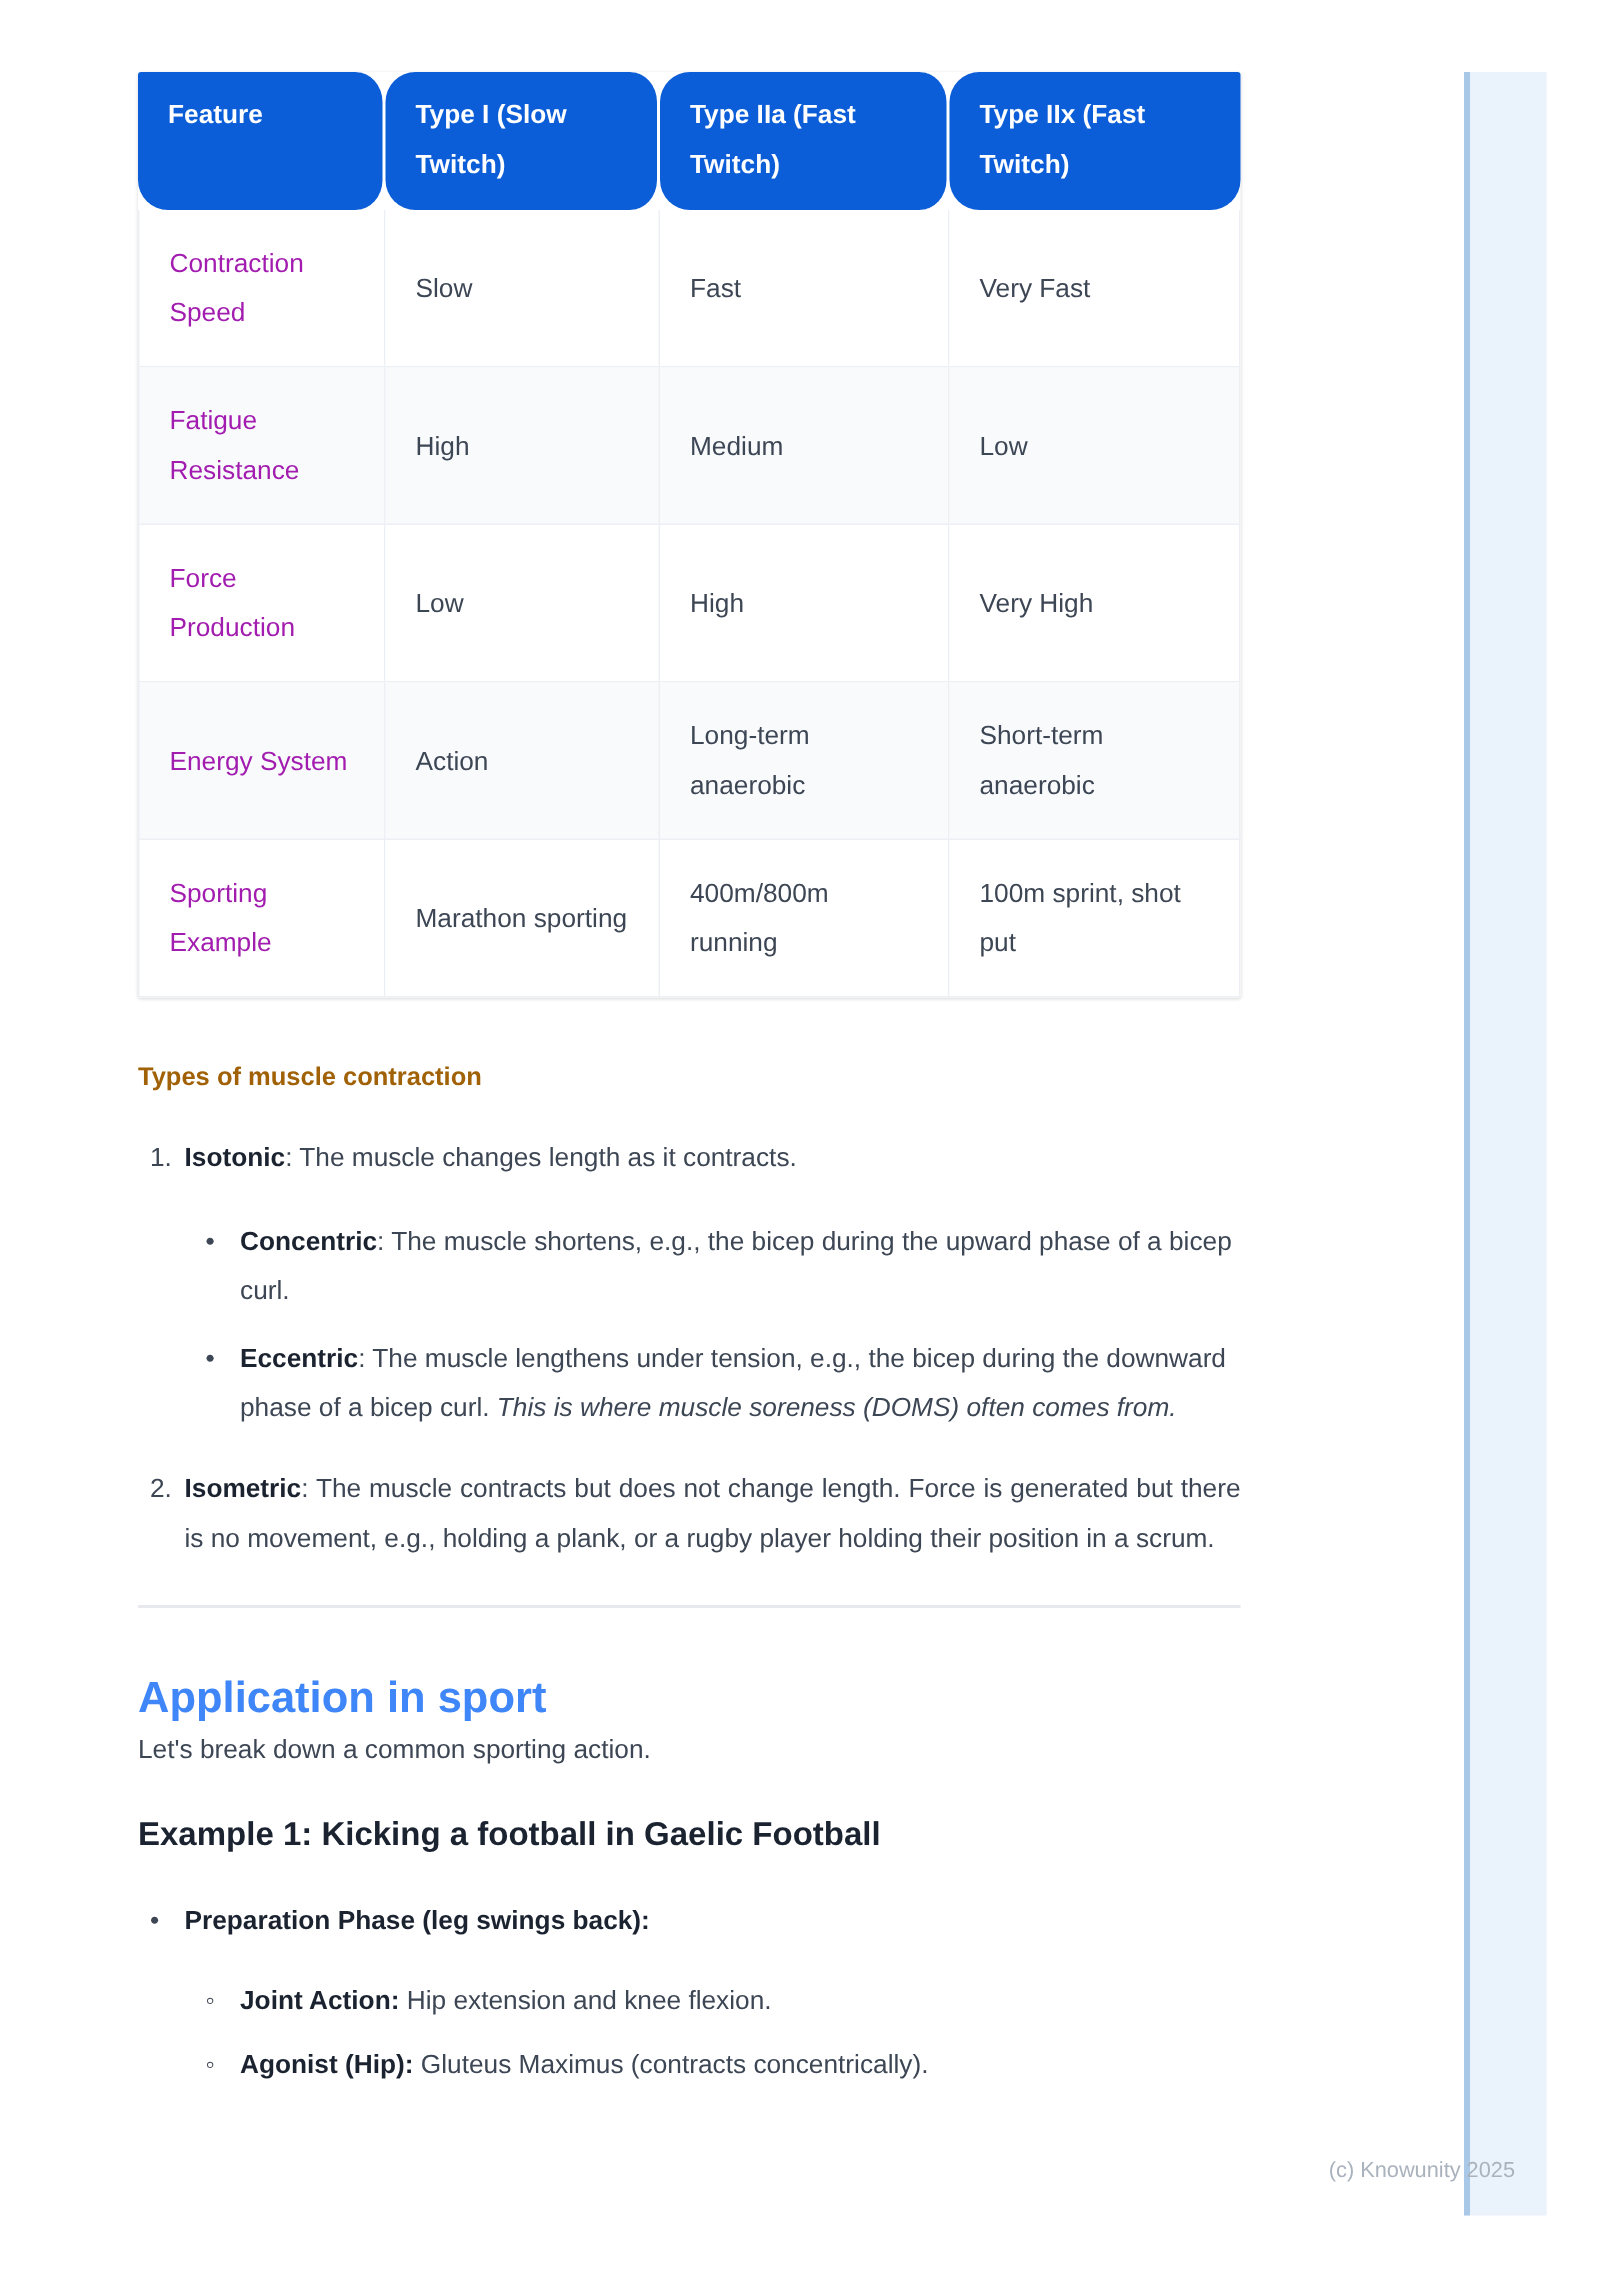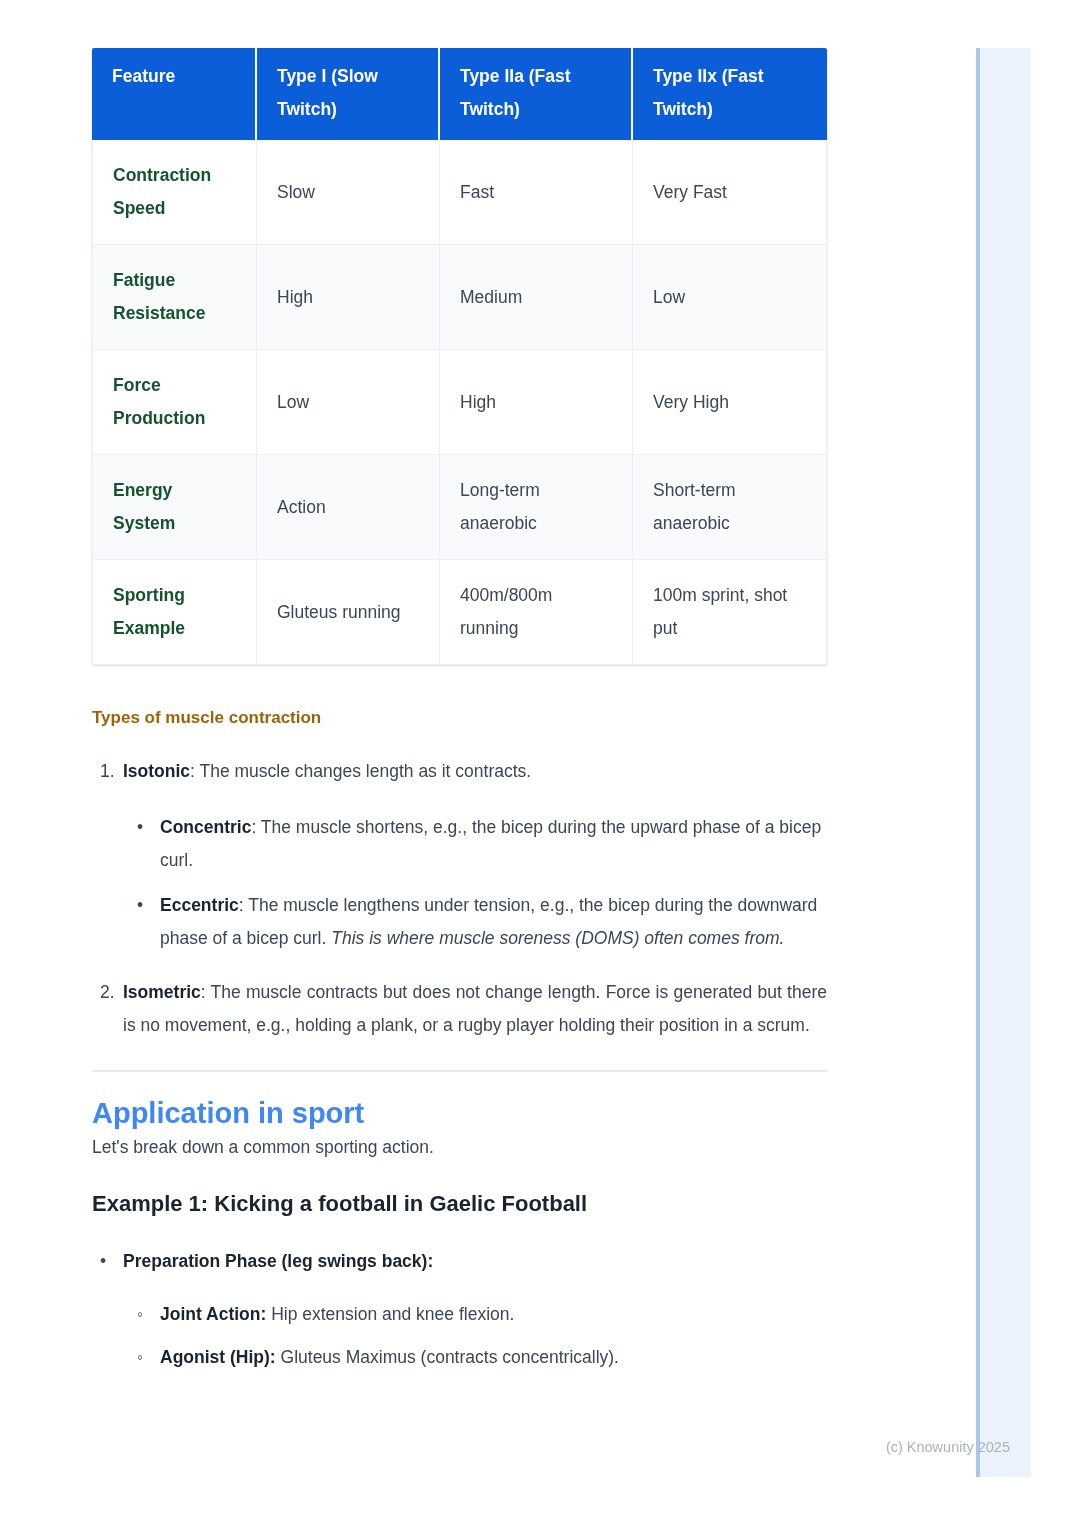--- a/index.html
+++ b/index.html
@@ -16,51 +16,52 @@
   .content { position:absolute; left:92px; top:48px; width:735px; color:#3d4654;
              font-size:17.5px; line-height:33px; z-index:2; }
 
   
   table { width:735px; border-collapse:separate; border-spacing:0; table-layout:fixed;
           border-radius:2px; box-shadow:0 1px 3px rgba(16,24,40,.10), 0 1px 2px rgba(16,24,40,.06); }
   thead th {
     background:#0c5ed8; color:#ffffff; font-weight:bold; text-align:left; vertical-align:top;
     height:92px; padding:12px 20px 0 20px; font-size:17.5px; line-height:33px;
     border-right:2px solid #ffffff;
+    border-radius:20px;
   }
   thead th:first-child { border-top-left-radius:2px; }
   thead th:last-child { border-right:none; border-top-right-radius:2px; }
   tbody th, tbody td {
     height:105px; padding:16px 20px; text-align:left; vertical-align:middle;
     font-size:17.5px; line-height:33px; background:#ffffff;
     border-right:1px solid #eceff3; border-bottom:1px solid #eceff3;
   }
   tbody tr th:first-child { border-left:1px solid #eceff3; }
-  tbody th { font-weight:bold; color:#14532d; }
+  tbody th { font-weight:normal; color:#a21caf; }
   tbody td { color:#3d4654; font-weight:normal; }
   tbody tr.alt th, tbody tr.alt td { background:#f8fafc; }
 
   
   .section-heading { margin-top:40px; font-size:17px; line-height:26px; font-weight:bold; color:#a16207; }
   b { color:#1b2330; }
 
   .list-item { display:flex; }
   .marker { flex:0 0 31px; padding-left:8px; color:#3d4654; }
   .sub-list { margin-left:14px; }
   .sub-item { display:flex; }
   .sub-item .marker { flex:0 0 23px; padding-left:0; }
   .li-text { flex:1; }
   .justify .li-text { text-align:justify; }
   .mt-24 { margin-top:24px; } .mt-23 { margin-top:23px; } .mt-21 { margin-top:21px; }
   .mt-12 { margin-top:12px; } .mt-10 { margin-top:10px; } .mt-20 { margin-top:20px; }
   .mt-25 { margin-top:25px; }
 
   .divider { border:none; border-top:2px solid #e7e9ee; margin-top:28px; }
 
-  .h1-blue { margin-top:23px; font-size:29px; line-height:36px; font-weight:bold; color:#3f86f8; }
+  .h1-blue { margin-top:42px; font-size:29px; line-height:36px; font-weight:bold; color:#3f86f8; }
   .intro { }
   .example-heading { margin-top:23px; font-weight:bold; color:#1b2330; font-size:22px; }
 
   .footer { position:absolute; top:1436px; right:70px; font-size:14.5px; line-height:22px;
             color:#a9b2bd; z-index:3; }
 
   i { font-style:italic; }
 </style>
 </head>
 <body>
@@ -106,21 +107,21 @@
           <td>Very High</td>
         </tr>
         <tr class="alt">
           <th>Energy System</th>
           <td>Action</td>
           <td>Long-term anaerobic</td>
           <td>Short-term anaerobic</td>
         </tr>
         <tr>
           <th>Sporting Example</th>
-          <td>Gluteus running</td>
+          <td>Marathon sporting</td>
           <td>400m/800m running</td>
           <td>100m sprint, shot put</td>
         </tr>
       </tbody>
     </table>
 
     <h3 class="section-heading">Types of muscle contraction</h3>
 
     <div class="list-item mt-24">
       <span class="marker">1.</span>

